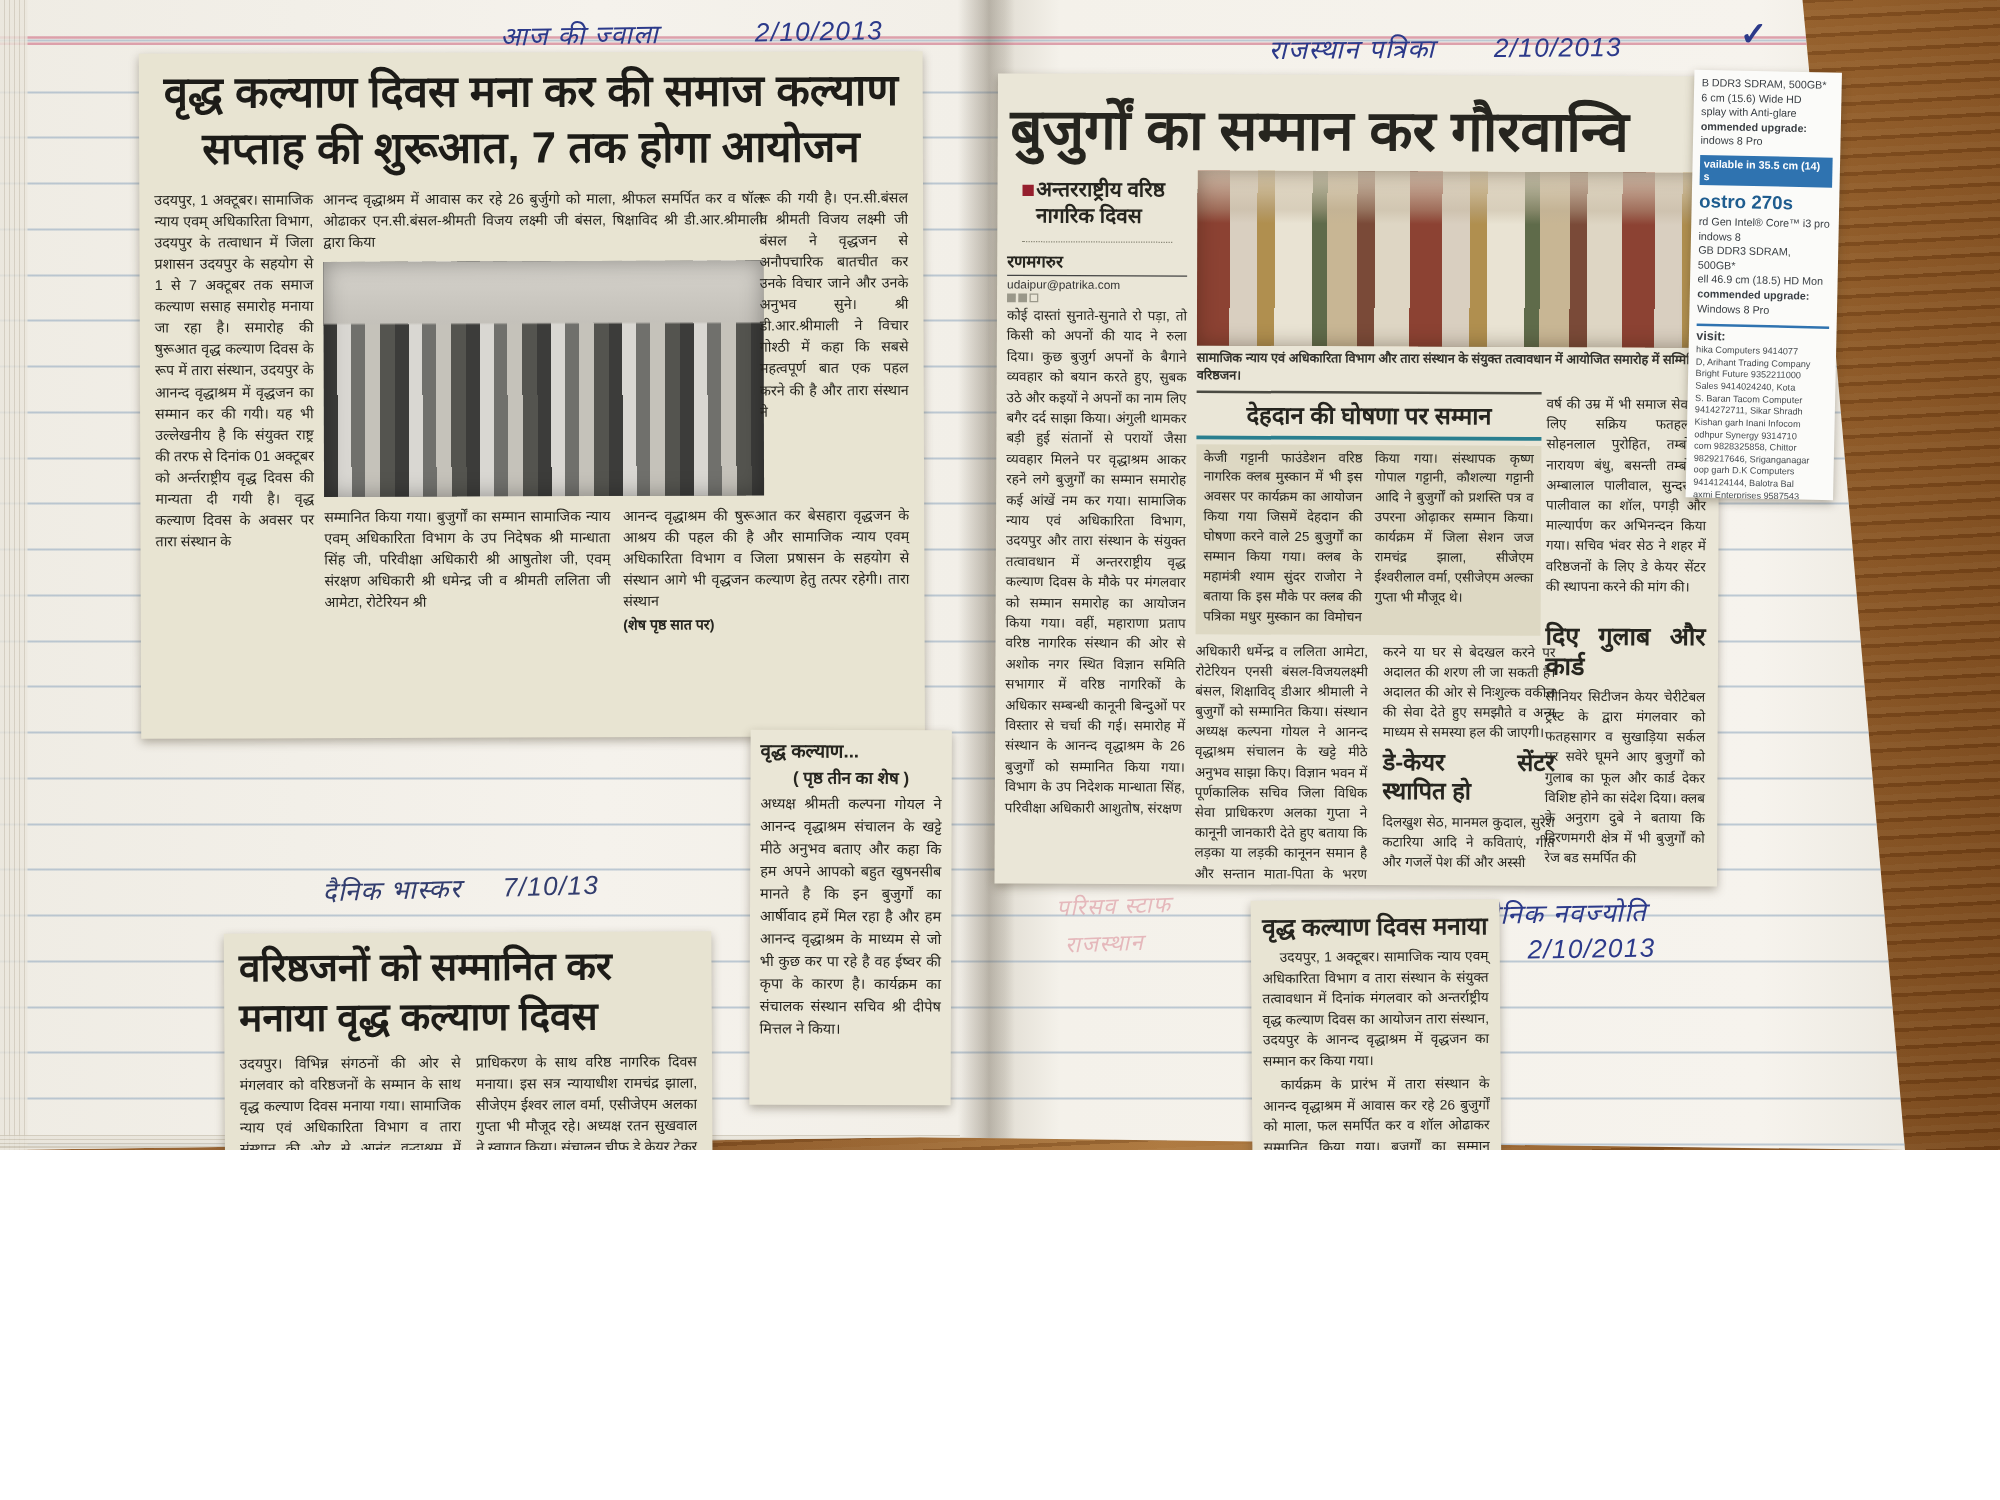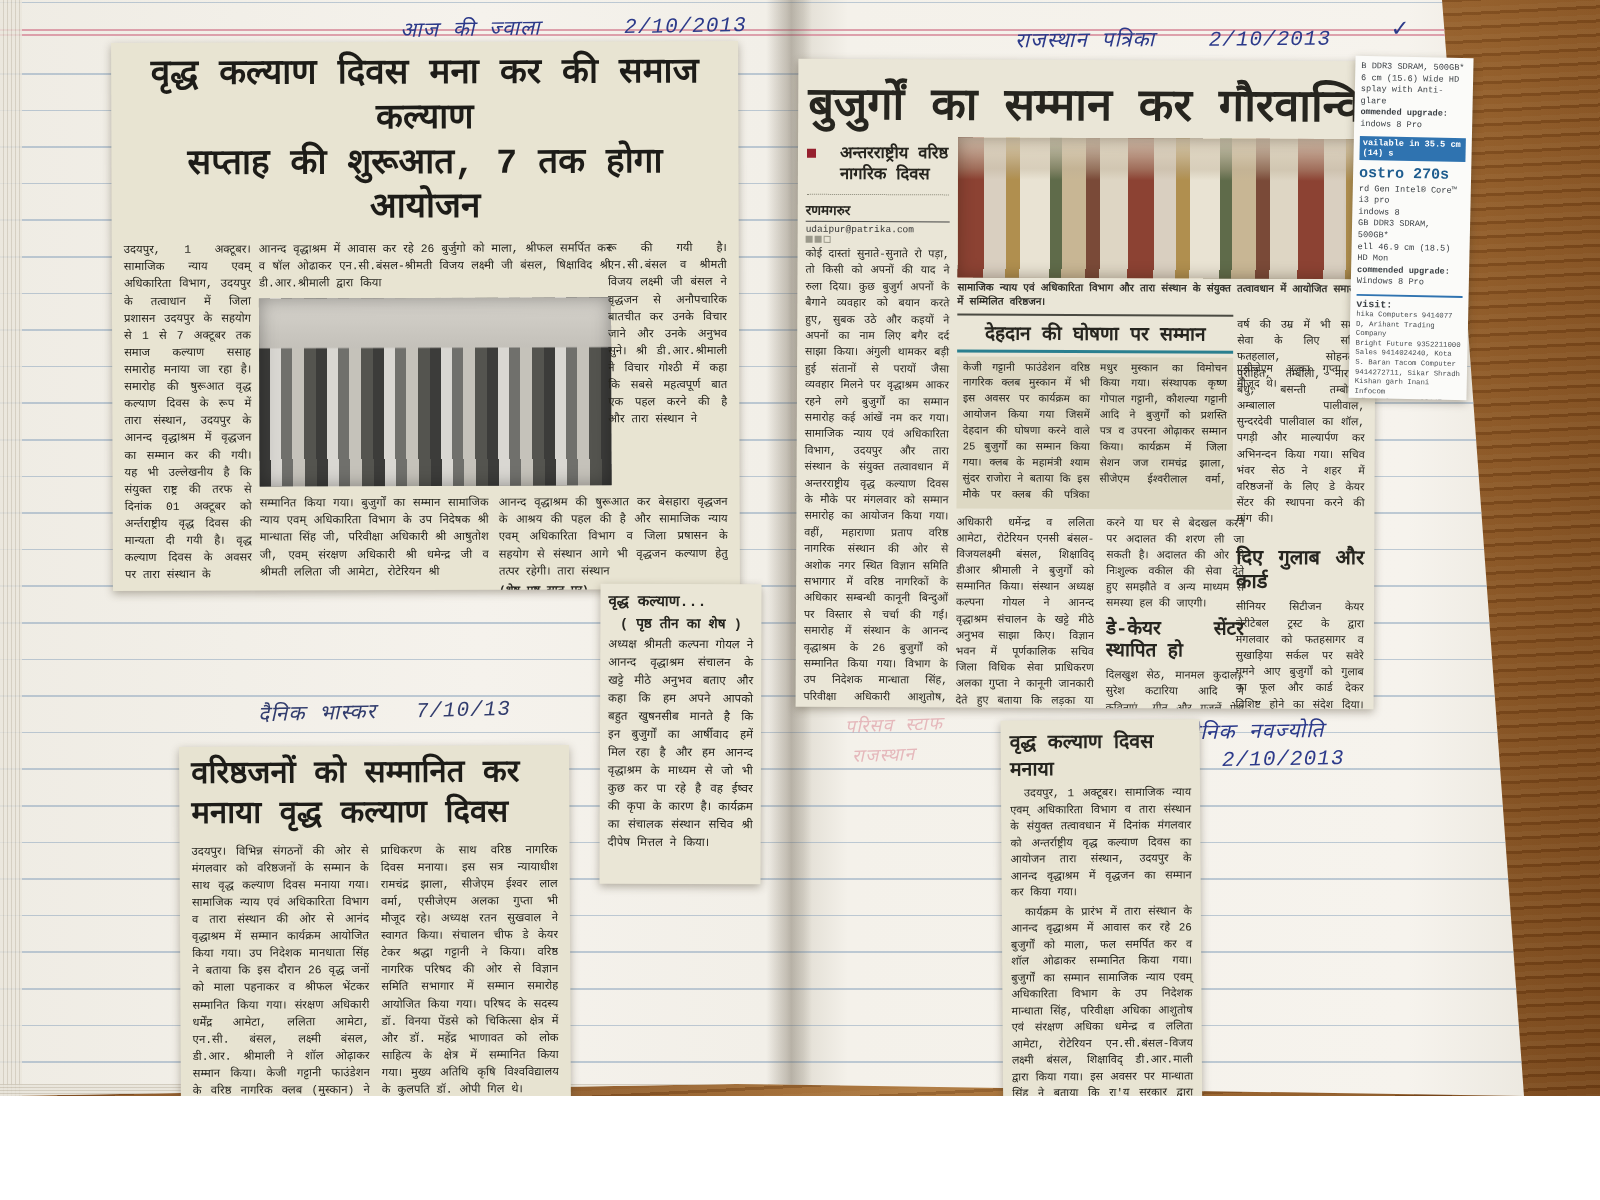--- a/index.html
+++ b/index.html
@@ -1,17 +1,17 @@
 <!DOCTYPE html>
 <html><head>
 <meta charset="utf-8">
 <style>
   html,body{margin:0;padding:0;}
-  .stage{position:relative;width:1600px;height:1096px;overflow:hidden;
-    font-family:Liberation Mono, monospace;
+  .stage{position:relative;width:1600px;height:920px;overflow:hidden;
+    font-family:Liberation Sans, sans-serif;
     background:
       repeating-linear-gradient(177deg, rgba(255,225,175,.10) 0 5px, rgba(70,35,8,.16) 5px 8px, rgba(255,210,150,.07) 8px 14px),
       linear-gradient(100deg,#9a6430 0%,#7d4a1e 35%,#a9743b 62%,#8a5523 85%,#6f3f15 100%);}
   .table-shadow{position:absolute;left:1195px;top:1150px;width:150px;height:60px;border-radius:50%;
     background:radial-gradient(ellipse at center,rgba(25,15,5,.75),rgba(25,15,5,0) 70%);}
   .notebook{position:absolute;inset:0;
     clip-path:polygon(0 0,1442px 0,1468px 30%,1524px 100%,46% 98.9%,0 100%);
     background:linear-gradient(90deg,#efece4 0%,#f5f2ec 30%,#f2efe8 48%,#e2ded4 50.2%,#f4f1ea 53%,#f6f3ed 88%,#e6e2d8 100%);}
   .rules{position:absolute;inset:0;
     background:repeating-linear-gradient(180deg, transparent 0 35px, rgba(142,166,190,.55) 35px 36.6px);
@@ -55,21 +55,21 @@
   .clip-bl{left:180px;top:746px;width:390px;height:364px;background:#e7e3d1;transform:rotate(-.3deg);padding:8px 12px;box-sizing:border-box;}
   .clip-bl .head{font-size:31px;line-height:1.3;}
   .clip-bl .cols{display:flex;gap:12px;margin-top:8px;height:256px;}
   .clip-bl .cols>div{flex:1;font-size:11.4px;line-height:1.5;overflow:hidden;}
 
   
   .clip-right{left:797px;top:60px;width:578px;height:648px;background:#eae6d7;transform:rotate(.25deg);}
   .clip-right .head{font-size:45px;font-weight:bold;white-space:nowrap;padding:12px 0 4px 10px;}
   .cr-row{display:flex;padding:0 8px;}
   .rail{width:152px;flex:none;padding-right:8px;box-sizing:border-box;}
-  .bullet{display:flex;gap:24px;font-size:16.5px;font-weight:bold;line-height:1.3;margin:6px 1px;
+  .bullet{display:flex;gap:2px;font-size:16.5px;font-weight:bold;line-height:1.3;margin:6px 12px;
     border-bottom:1px dotted #8a8878;padding-bottom:8px;justify-content:space-between;}
   .sq{width:9px;height:9px;background:#96202e;flex:none;margin-top:6px;}
   .dateline{font-weight:bold;font-size:13.5px;border-bottom:1.5px solid #444;padding-bottom:2px;margin-top:2px;}
   .email{font-size:9.5px;text-align:left;color:#333;margin:2px 0 1px;}
   .pgsq{display:flex;gap:2px;margin-bottom:3px;}
   .pgsq i{width:7px;height:7px;background:#9a988a;}
   .pgsq i.o{background:transparent;border:1px solid #9a988a;width:5px;height:5px;}
   .rail .txt{font-size:10.8px;line-height:1.52;}
   .cr-main{flex:1;position:relative;}
   .photo-color{height:140px;margin:0 0 4px;

